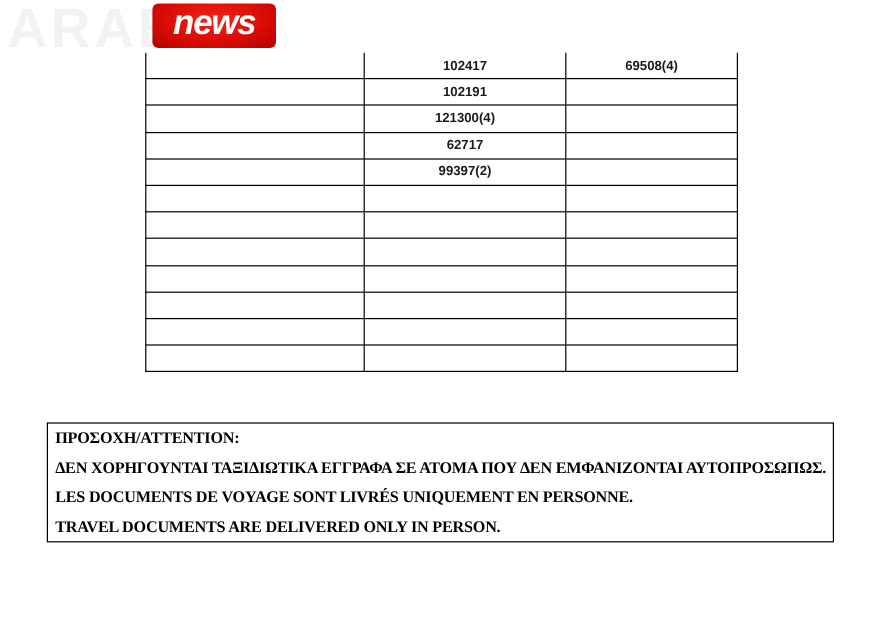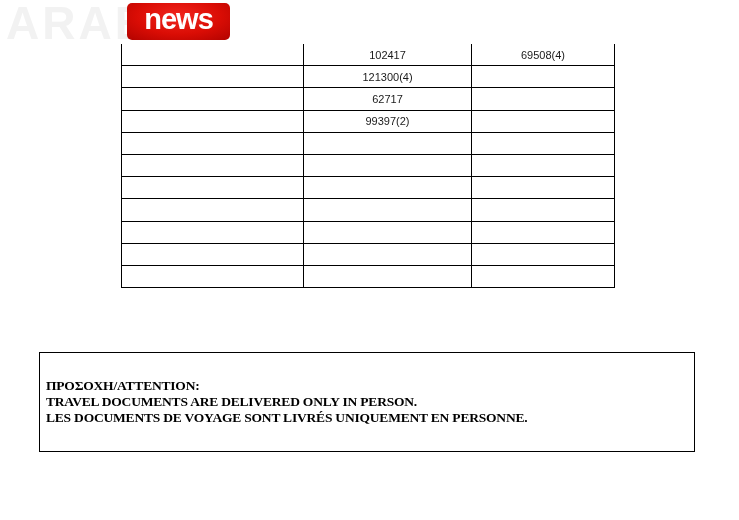--- a/index.html
+++ b/index.html
@@ -32,20 +32,21 @@
     left: 127px;
     top: 3px;
     width: 103px;
     height: 37px;
     border-radius: 5px;
     background: radial-gradient(ellipse 90% 110% at 50% 35%, #f1251d 0%, #da0d05 45%, #b30300 80%, #8d0100 100%);
     display: flex;
     align-items: center;
     justify-content: center;
     z-index: 2;
+    font-style: italic;
   }
   .logo span {
     color: #ffffff;
     font-family: "Liberation Sans", sans-serif;
     font-weight: bold;
     font-size: 29px;
     letter-spacing: -1px;
     line-height: 1;
     transform: translateY(-2px);
   }
@@ -59,21 +60,21 @@
     table-layout: fixed;
     z-index: 2;
   }
   table.doc-table td {
     border: 1.5px solid #000000;
     height: 21.2px;
     padding: 0;
     text-align: center;
     vertical-align: middle;
     font-family: "Liberation Sans", sans-serif;
-    font-weight: normal;
+    font-weight: bold;
     font-size: 11px;
     color: #1a1a1a;
     overflow: hidden;
   }
   table.doc-table tr:first-child td { border-top: none; }
   td.col-1 { width: 181px; }
   td.col-2 { width: 167px; }
   td.col-3 { width: 142px; }
 
   
@@ -81,21 +82,21 @@
     position: absolute;
     left: 39px;
     top: 352px;
     width: 656px;
     height: 100px;
     border: 1.5px solid #000000;
     box-sizing: border-box;
     padding: 4px 6px;
     display: flex;
     flex-direction: column;
-    justify-content: center;
+    justify-content: space-between;
     z-index: 2;
   }
   .notice p {
     margin: 0;
     font-family: "Liberation Serif", serif;
     font-weight: bold;
     font-size: 13.5px;
     letter-spacing: -0.2px;
     color: #000000;
     white-space: nowrap;
@@ -111,20 +112,25 @@
   <div class="logo">
     <span>news</span>
   </div>
 
   <table class="doc-table">
     <tbody>
       <tr>
         <td class="col-1"></td>
         <td class="col-2">102417</td>
         <td class="col-3">69508(4)</td>
+      </tr>
+      <tr>
+        <td class="col-1"></td>
+        <td class="col-2">102191</td>
+        <td class="col-3"></td>
       </tr>
       <tr>
         <td class="col-1"></td>
         <td class="col-2">121300(4)</td>
         <td class="col-3"></td>
       </tr>
       <tr>
         <td class="col-1"></td>
         <td class="col-2">62717</td>
         <td class="col-3"></td>
@@ -167,17 +173,18 @@
       <tr>
         <td class="col-1"></td>
         <td class="col-2"></td>
         <td class="col-3"></td>
       </tr>
     </tbody>
   </table>
 
   <div class="notice">
     <p>ΠΡΟΣΟΧΗ/ATTENTION:</p>
+    <p>ΔΕΝ ΧΟΡΗΓΟΥΝΤΑΙ ΤΑΞΙΔΙΩΤΙΚΑ ΕΓΓΡΑΦΑ ΣΕ ΑΤΟΜΑ ΠΟΥ ΔΕΝ ΕΜΦΑΝΙΖΟΝΤΑΙ ΑΥΤΟΠΡΟΣΩΠΩΣ.</p>
+    <p>LES DOCUMENTS DE VOYAGE SONT LIVRÉS UNIQUEMENT EN PERSONNE.</p>
     <p>TRAVEL DOCUMENTS ARE DELIVERED ONLY IN PERSON.</p>
-    <p>LES DOCUMENTS DE VOYAGE SONT LIVRÉS UNIQUEMENT EN PERSONNE.</p>
   </div>
 
 </div>
 
 </body></html>

